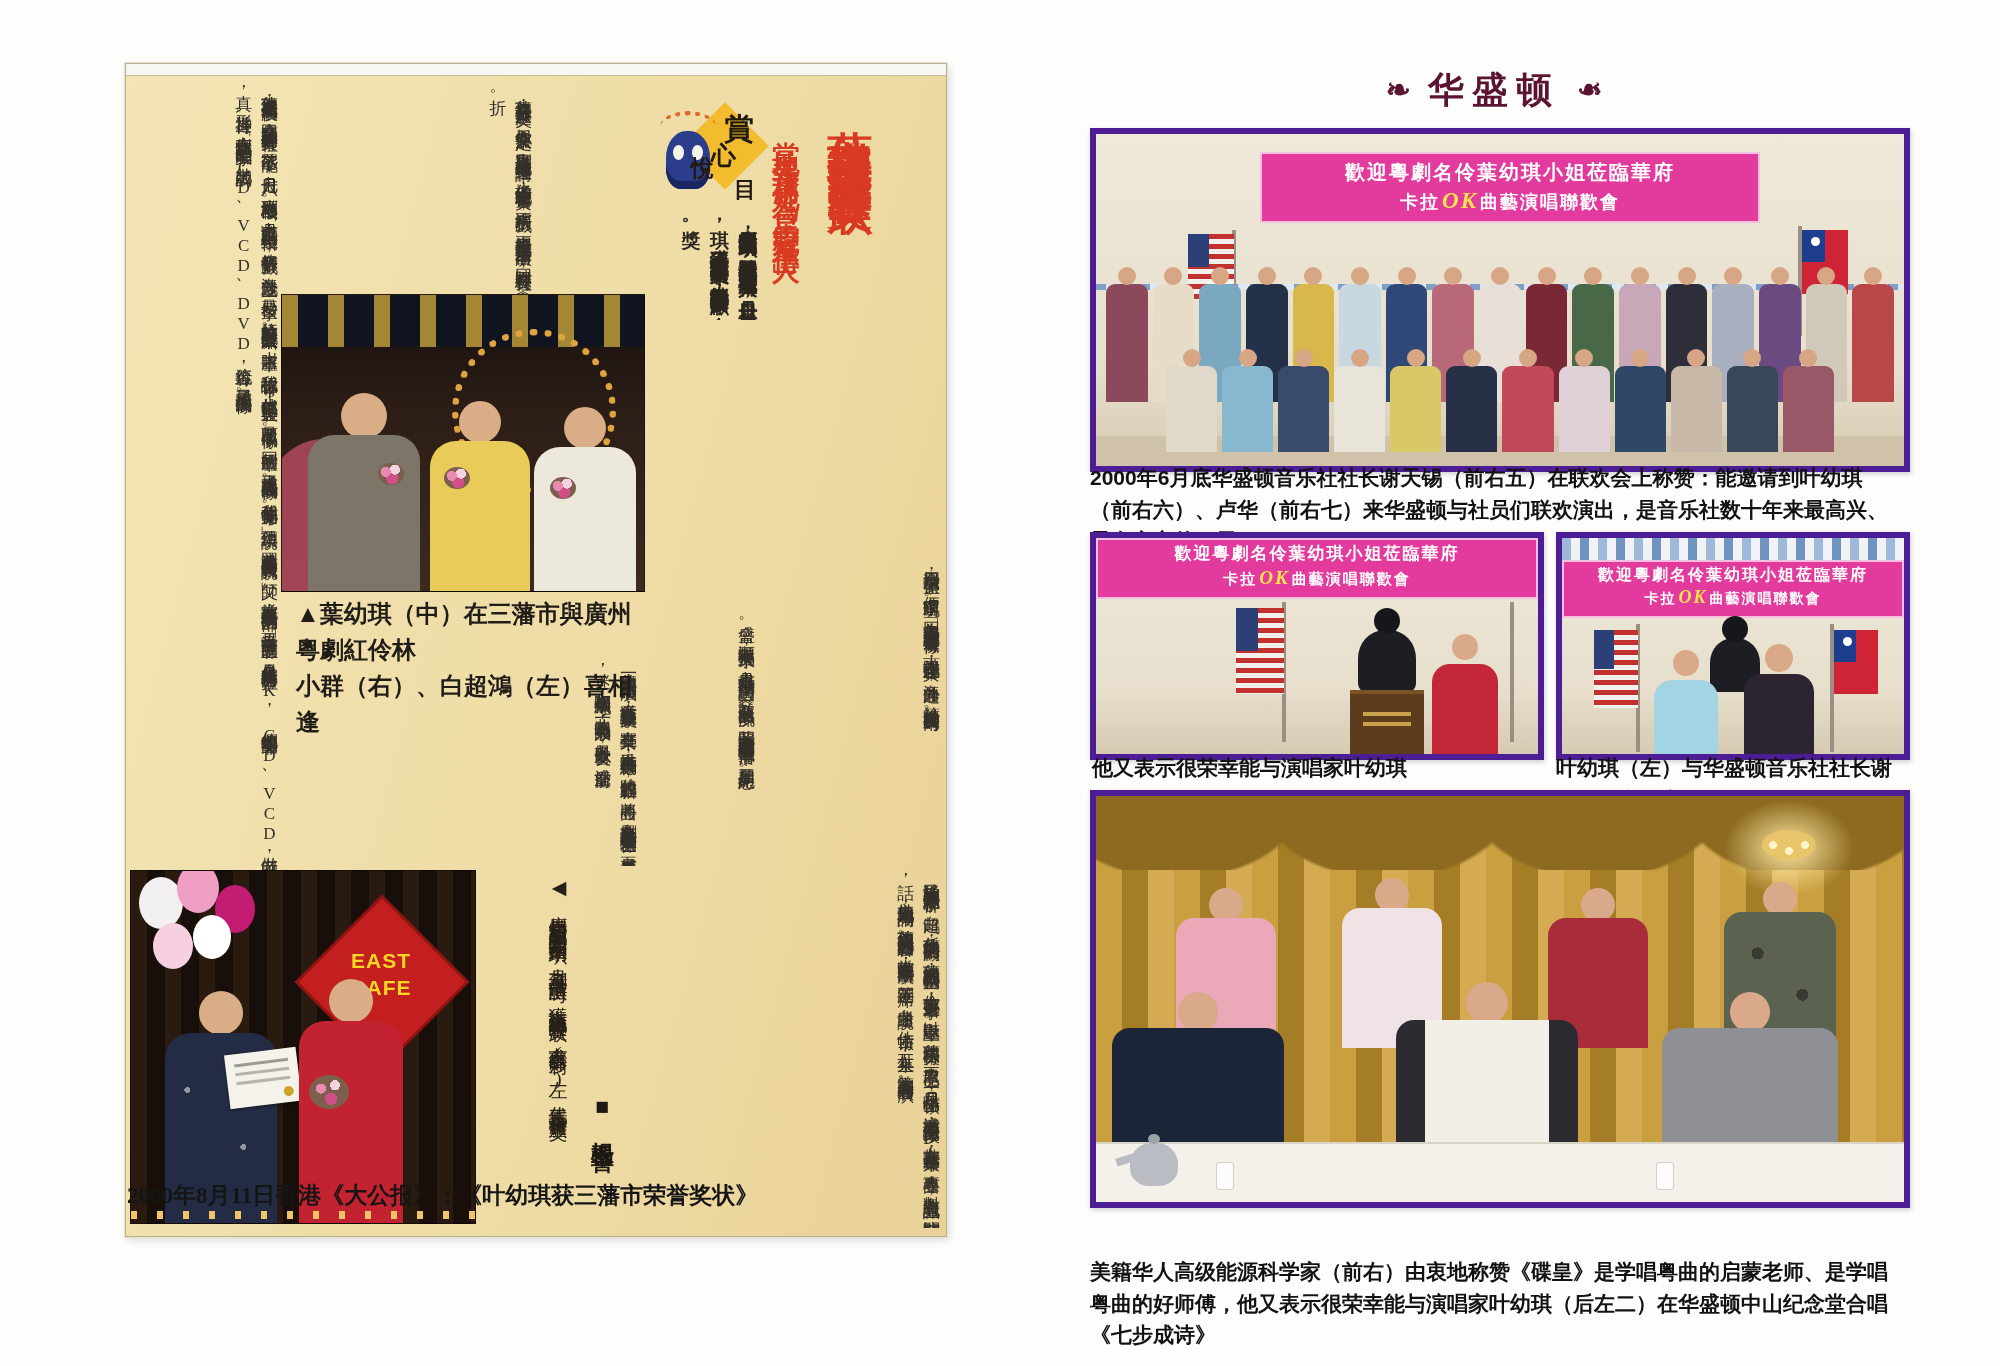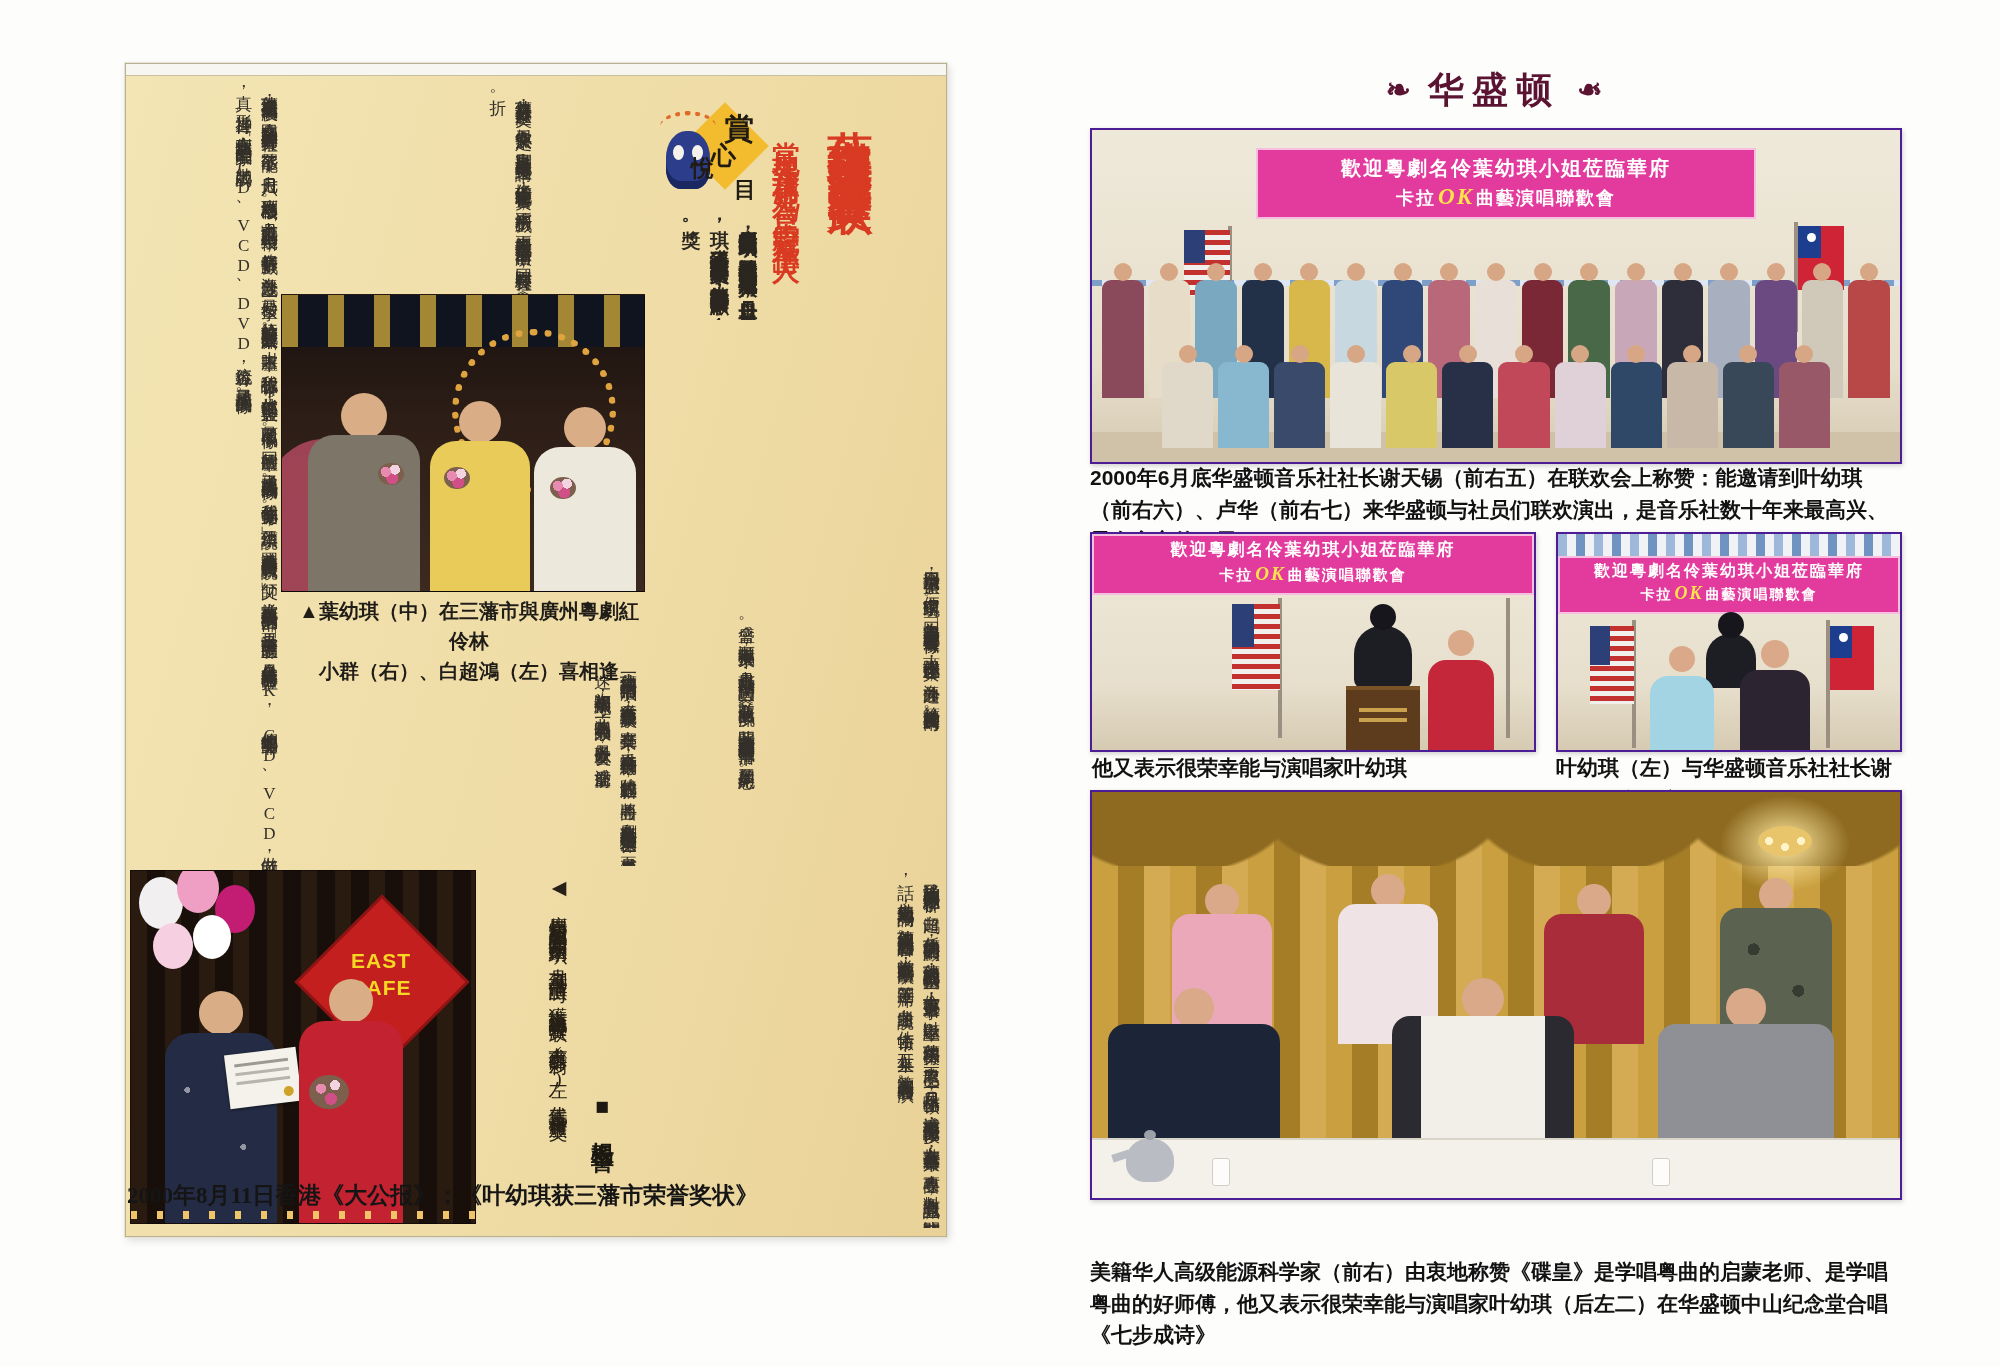--- a/index.html
+++ b/index.html
@@ -45,21 +45,21 @@
   .p1-ring{position:absolute;right:28px;top:34px;width:150px;height:150px;border-radius:50%;border:7px dotted #dfa43f;}
   .p1-blotch{position:absolute;left:-24px;bottom:-18px;width:130px;height:170px;background:#b14a60;border-radius:50%;opacity:.85;}
   .fg{position:absolute;bottom:0;}
   .fg .head{position:absolute;left:50%;transform:translateX(-50%);top:0;background:#d9ad85;border-radius:50%;}
   .fg .torso{position:absolute;left:0;right:0;bottom:0;border-radius:26px 26px 0 0;}
   .corsage{position:absolute;width:26px;height:22px;border-radius:50%;
     background:radial-gradient(circle at 30% 40%,#e88bb0 0 5px,transparent 5px),
                radial-gradient(circle at 65% 30%,#f3d3e0 0 5px,transparent 5px),
                radial-gradient(circle at 55% 70%,#cf4f86 0 6px,transparent 6px),#7c5f4d;}
   .cap-h{position:absolute;font-family:"Liberation Serif","DejaVu Serif",serif;font-weight:700;
-    color:#201d18;font-size:20px;line-height:1.5;text-align:center;}
+    color:#201d18;font-size:24px;line-height:1.5;}
 
   
   .photo2{position:absolute;left:4px;top:806px;width:344px;height:352px;overflow:hidden;
     background:#190f0a repeating-linear-gradient(90deg,rgba(74,48,28,.35) 0 16px,rgba(0,0,0,0) 16px 34px);
     border:1px solid rgba(0,0,0,.45);}
   .balloon{position:absolute;border-radius:50%;}
   .sign-diamond{position:absolute;right:34px;top:52px;width:118px;height:118px;background:#c41f1f;transform:rotate(45deg);box-shadow:0 0 0 3px #8e1414;}
   .sign-text{position:absolute;right:44px;top:76px;width:100px;text-align:center;color:#f6d824;
     font-weight:800;font-size:21px;line-height:1.3;font-family:"Liberation Sans",sans-serif;letter-spacing:1px;}
   .cert{position:absolute;left:96px;bottom:118px;width:72px;height:54px;background:#f4f2ea;transform:rotate(-7deg);
@@ -77,21 +77,21 @@
 
   .lp-caption{position:absolute;left:127px;top:1180px;width:760px;
     font-family:"Liberation Serif","DejaVu Serif",serif;font-weight:700;font-size:23px;color:#151515;}
 
   
   .rp-header{position:absolute;left:1088px;top:66px;width:812px;text-align:center;
     color:#5a1432;font-family:"Liberation Serif","DejaVu Serif",serif;font-weight:700;font-size:36px;letter-spacing:8px;}
   .rp-header .orn{font-size:30px;letter-spacing:0;vertical-align:2px;}
   .rp-header .orn.flip{display:inline-block;transform:scaleX(-1);}
 
-  .rphoto{position:absolute;overflow:hidden;border:2px solid #4c1d95;box-shadow:1px 2px 5px rgba(0,0,0,.18);}
+  .rphoto{position:absolute;overflow:hidden;border:6px solid #4c1d95;box-shadow:1px 2px 5px rgba(0,0,0,.18);}
   .wall{position:absolute;left:0;top:0;right:0;bottom:0;background:linear-gradient(180deg,#efe9da 0%,#e7dfcc 70%,#d6cab2 100%);}
   .banner{background:#e23a9d;color:#ffffff;text-align:center;font-weight:700;border:2px solid #f6bfe0;}
   .banner .l1{display:block;font-size:20px;line-height:1.35;letter-spacing:2px;}
   .banner .l2{display:block;font-size:18px;line-height:1.3;letter-spacing:2px;}
   .banner .ok{font-family:"Liberation Serif",serif;font-style:italic;font-weight:800;color:#ffe34a;font-size:23px;padding:0 2px;}
   .trim{position:absolute;left:0;right:0;height:6px;background:repeating-linear-gradient(90deg,#7e9fc8 0 10px,#dfe7f2 10px 22px);}
   .floor{position:absolute;left:0;right:0;bottom:0;background:#cfc2a8;}
   .crowd{position:absolute;display:flex;gap:5px;}
   .crowd i{flex:1;position:relative;border-radius:9px 9px 0 0;}
   .crowd i:before{content:"";position:absolute;top:-17px;left:50%;margin-left:-9px;width:18px;height:18px;border-radius:50%;background:#d7a684;}

